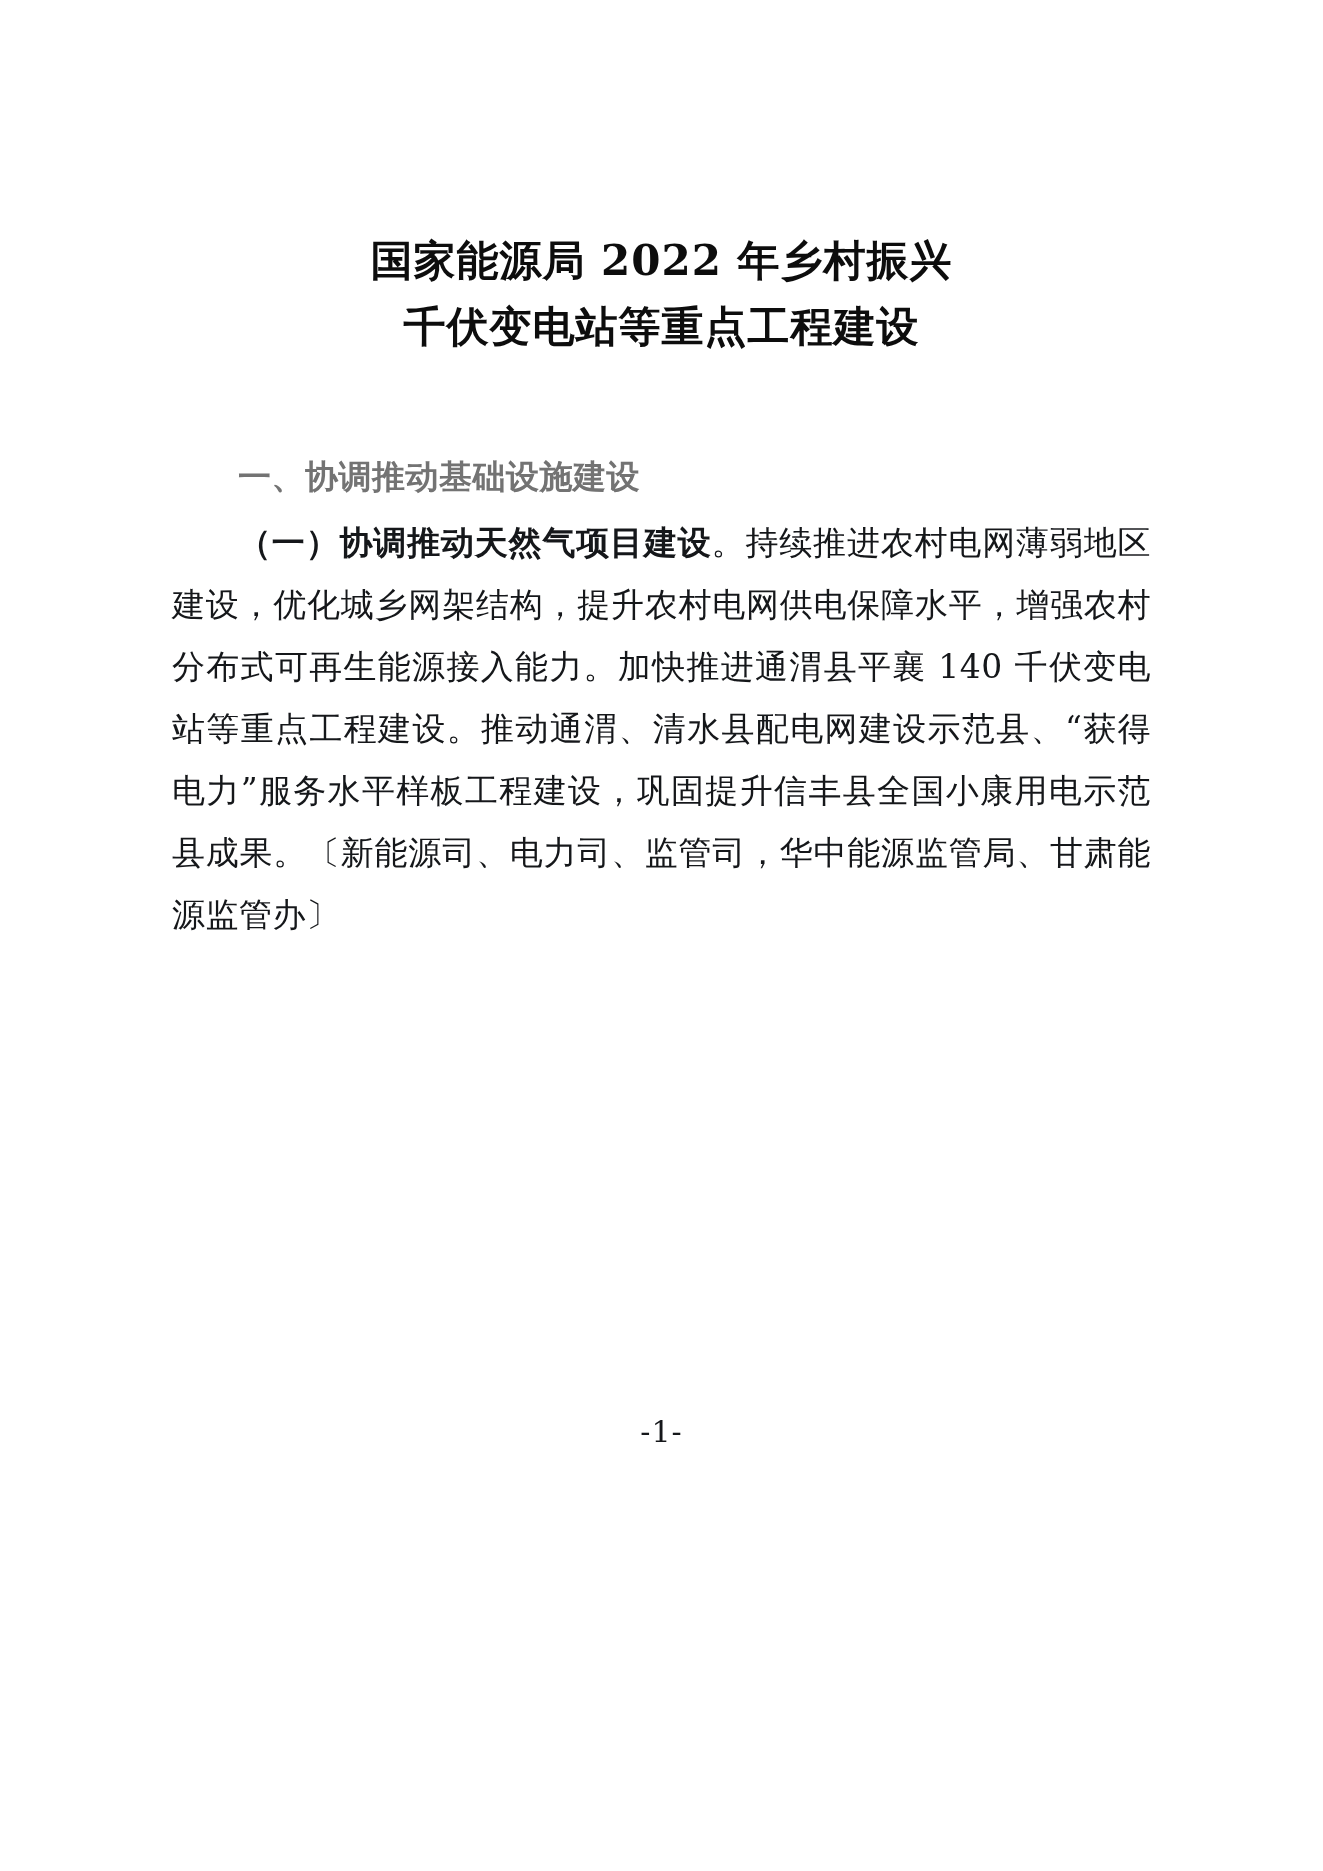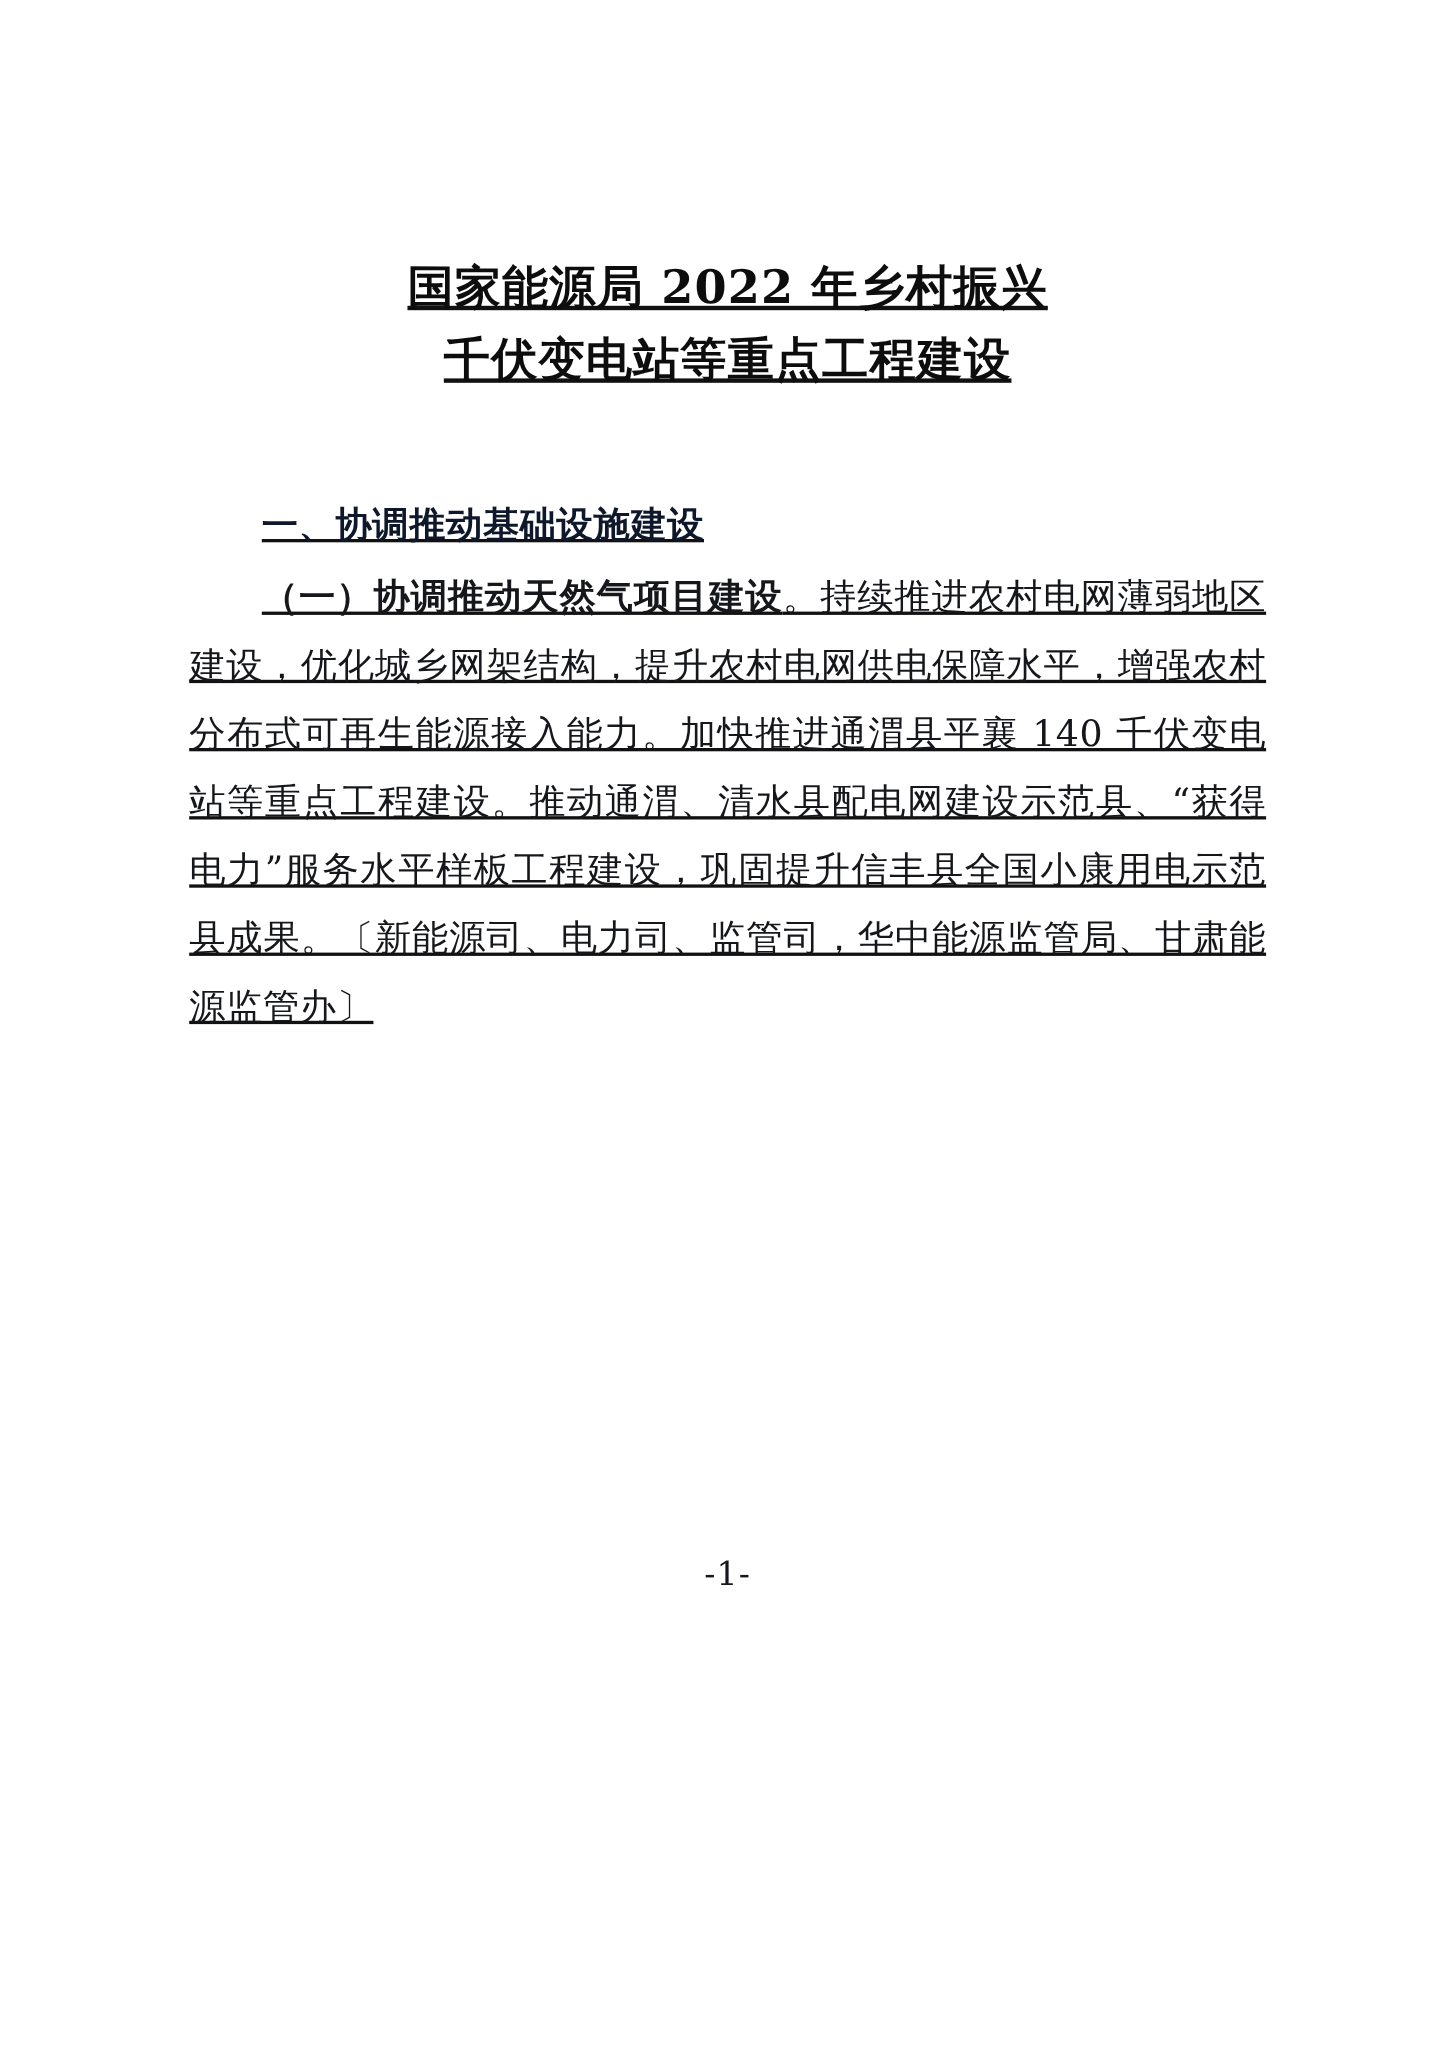--- a/index.html
+++ b/index.html
@@ -14,21 +14,20 @@
     font-family: "DejaVu Serif", "Liberation Serif", serif;
     color: #111111;
     overflow: hidden;
   }
   .page {
     box-sizing: border-box;
     width: 1323px;
     height: 1501px;
     padding: 228px 172px 40px 172px;
     position: relative;
-    text-decoration: underline;
   }
   .doc-title {
     text-align: center;
     font-family: "DejaVu Serif", "Liberation Serif", serif;
     font-weight: bold;
     font-size: 42px;
     line-height: 66px;
     letter-spacing: 1px;
     color: #0d0d0d;
     margin: 0 0 86px 0;
@@ -48,21 +47,21 @@
     color: #15171a;
     font-family: "DejaVu Serif", "Liberation Serif", serif;
   }
   p.heading-par {
     margin: 0 0 4px 0;
     font-size: 33px;
     line-height: 62px;
     text-indent: 66px;
     font-weight: bold;
     letter-spacing: 0.5px;
-    color: #0f172a;
+    color: #737373;
     font-family: "DejaVu Sans", "Liberation Sans", sans-serif;
   }
   p.body-par .lead {
     font-weight: bold;
     font-family: "DejaVu Sans", "Liberation Sans", sans-serif;
   }
   .page-number {
     position: absolute;
     left: 0;
     right: 0;

